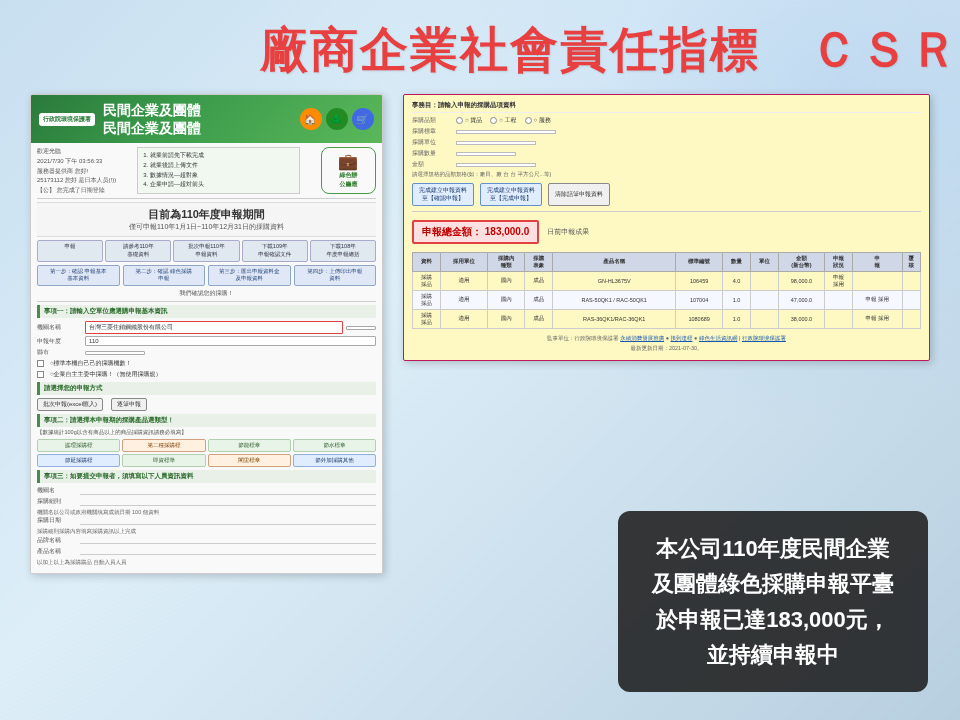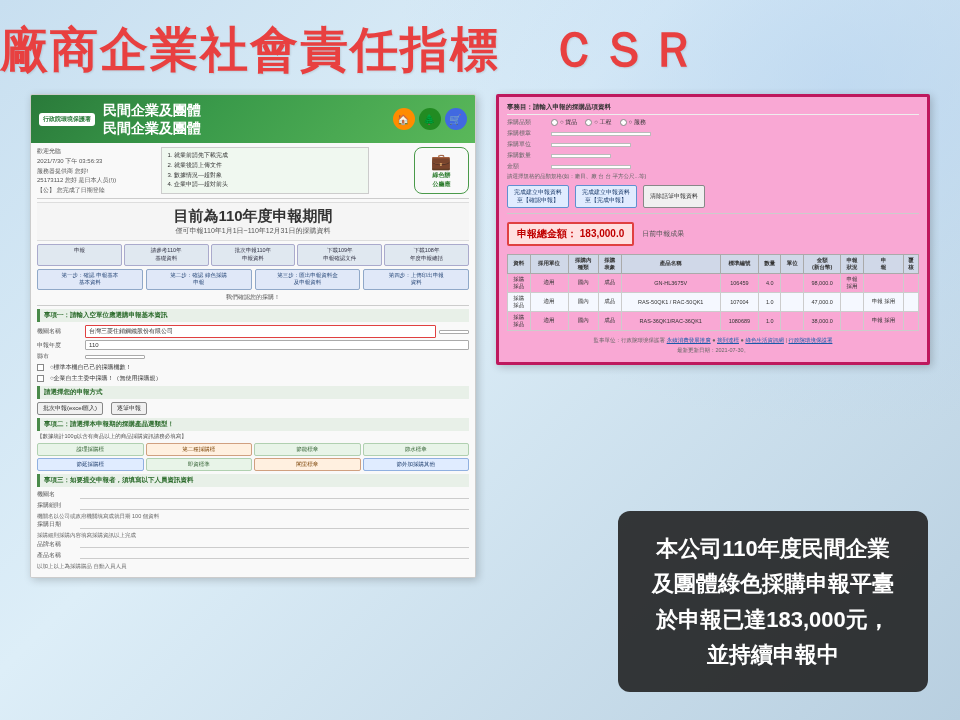--- a/index.html
+++ b/index.html
@@ -32,43 +32,44 @@
       position: relative;
       z-index: 1;
       width: 960px;
       height: 720px;
       display: flex;
       flex-direction: column;
     }
 
     
     .title-bar {
-      text-align: left;
+      text-align: right;
       padding: 18px 0 12px 0;
+      margin-left: 32px;
     }
     .title-text {
       font-size: 48px;
       font-weight: bold;
       color: #e84040;
       text-shadow: 1px 1px 2px rgba(0,0,0,0.1);
       letter-spacing: 2px;
     }
 
     
     .content-area {
       display: flex;
       flex: 1;
       padding: 0 30px 20px 30px;
       gap: 20px;
       align-items: flex-start;
     }
 
     
     .doc-left {
-      width: 446px;
+      width: 353px;
       background: white;
       border: 1px solid #ccc;
       border-radius: 2px;
       overflow: hidden;
       font-size: 7px;
       box-shadow: 2px 2px 8px rgba(0,0,0,0.2);
       flex-shrink: 0;
     }
 
     .doc-header {
@@ -168,21 +169,21 @@
 
     .doc-title-section {
       text-align: center;
       background: #f5f5f5;
       padding: 4px;
       border-top: 1px solid #ddd;
       border-bottom: 1px solid #ddd;
       margin: 3px 0;
     }
     .doc-title-main {
-      font-size: 15px;
+      font-size: 11px;
       font-weight: bold;
       color: #333;
     }
     .doc-title-sub {
       font-size: 7px;
       color: #555;
     }
 
     .doc-step-row {
       display: flex;
@@ -315,22 +316,22 @@
       border-bottom: 1px solid #ccc;
       padding: 0 2px;
       min-height: 8px;
       font-size: 6px;
       color: #333;
     }
 
     
     .doc-right {
       flex: 1;
-      background: #f9a8d4;
-      border: 3px solid #be185d;
+      background: #fef9c3;
+      border: 1px solid #be185d;
       border-radius: 2px;
       overflow: hidden;
       font-size: 6.5px;
       box-shadow: 2px 2px 8px rgba(0,0,0,0.2);
     }
 
     .doc-right-body {
       padding: 6px 8px;
       font-size: 6px;
       color: #333;

